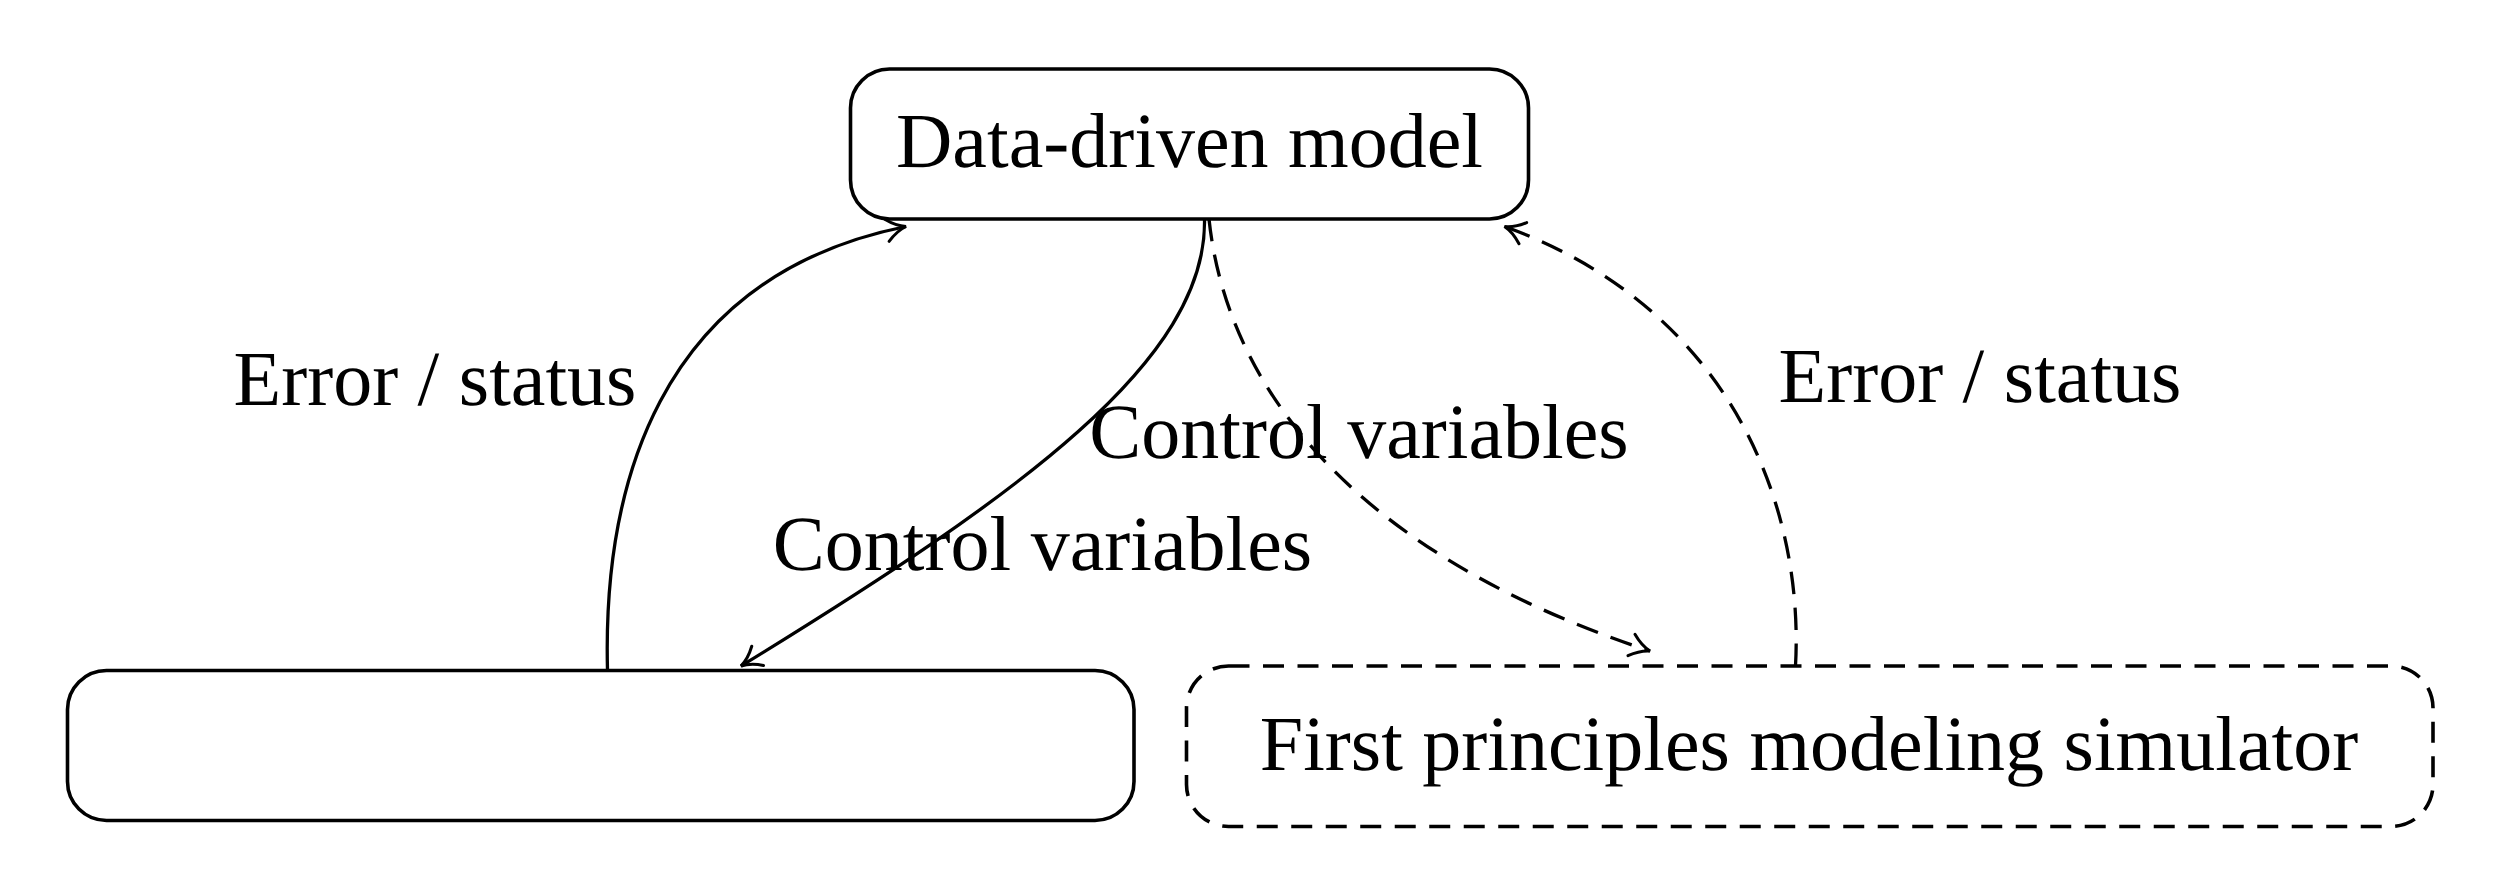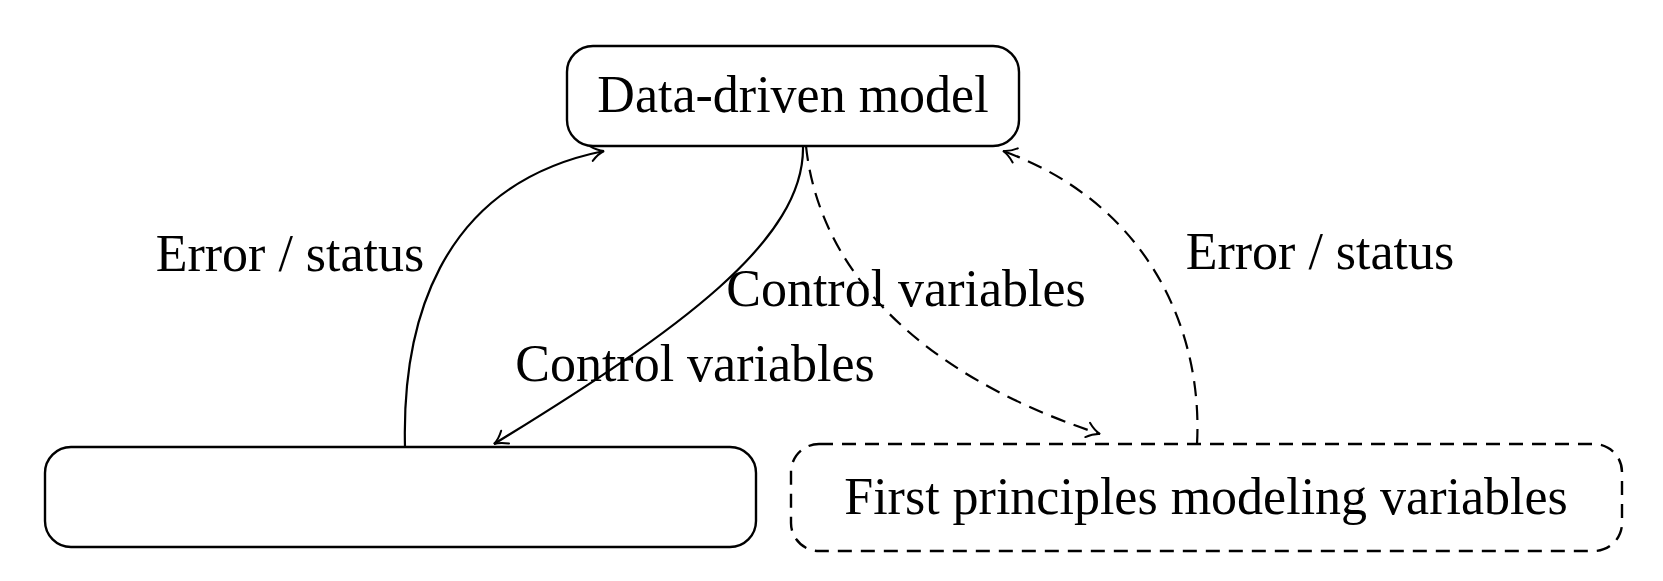--- a/index.html
+++ b/index.html
@@ -55,20 +55,20 @@
     <rect x="45" y="447" width="711" height="100" rx="26" ry="26" fill="#ffffff" stroke="#000000" stroke-width="2.4"></rect>
     <rect x="791" y="444" width="831" height="107" rx="28" ry="28" fill="#ffffff" stroke="#000000" stroke-width="2.4" stroke-dasharray="14 9"></rect>
 
     <path d="M 405,447 C 402,330 435,185 604,151" fill="none" stroke="#000000" stroke-width="2.2" marker-end="url(#arrow-to)"></path>
     <path d="M 803,146 C 805,240 680,330 494,444" fill="none" stroke="#000000" stroke-width="2.2" marker-end="url(#arrow-to)"></path>
     <path d="M 806,146 C 818,260 905,370 1100,434" fill="none" stroke="#000000" stroke-width="2.2" stroke-dasharray="15 9" marker-end="url(#arrow-to)"></path>
     <path d="M 1197,444 C 1203,335 1152,205 1003,151" fill="none" stroke="#000000" stroke-width="2.2" stroke-dasharray="15 9" marker-end="url(#arrow-to)"></path>
   </svg>
 
   <div class="label node-label-model">Data-driven model</div>
-  <div class="label node-label-sim">First principles modeling variables</div>
+  <div class="label node-label-sim">First principles modeling simulator</div>
 
   <div class="label edge-label-err-left">Error / status</div>
   <div class="label edge-label-ctrl-lower">Control variables</div>
   <div class="label edge-label-ctrl-upper">Control variables</div>
   <div class="label edge-label-err-right">Error / status</div>
 
 </div>
 
 </body></html>

